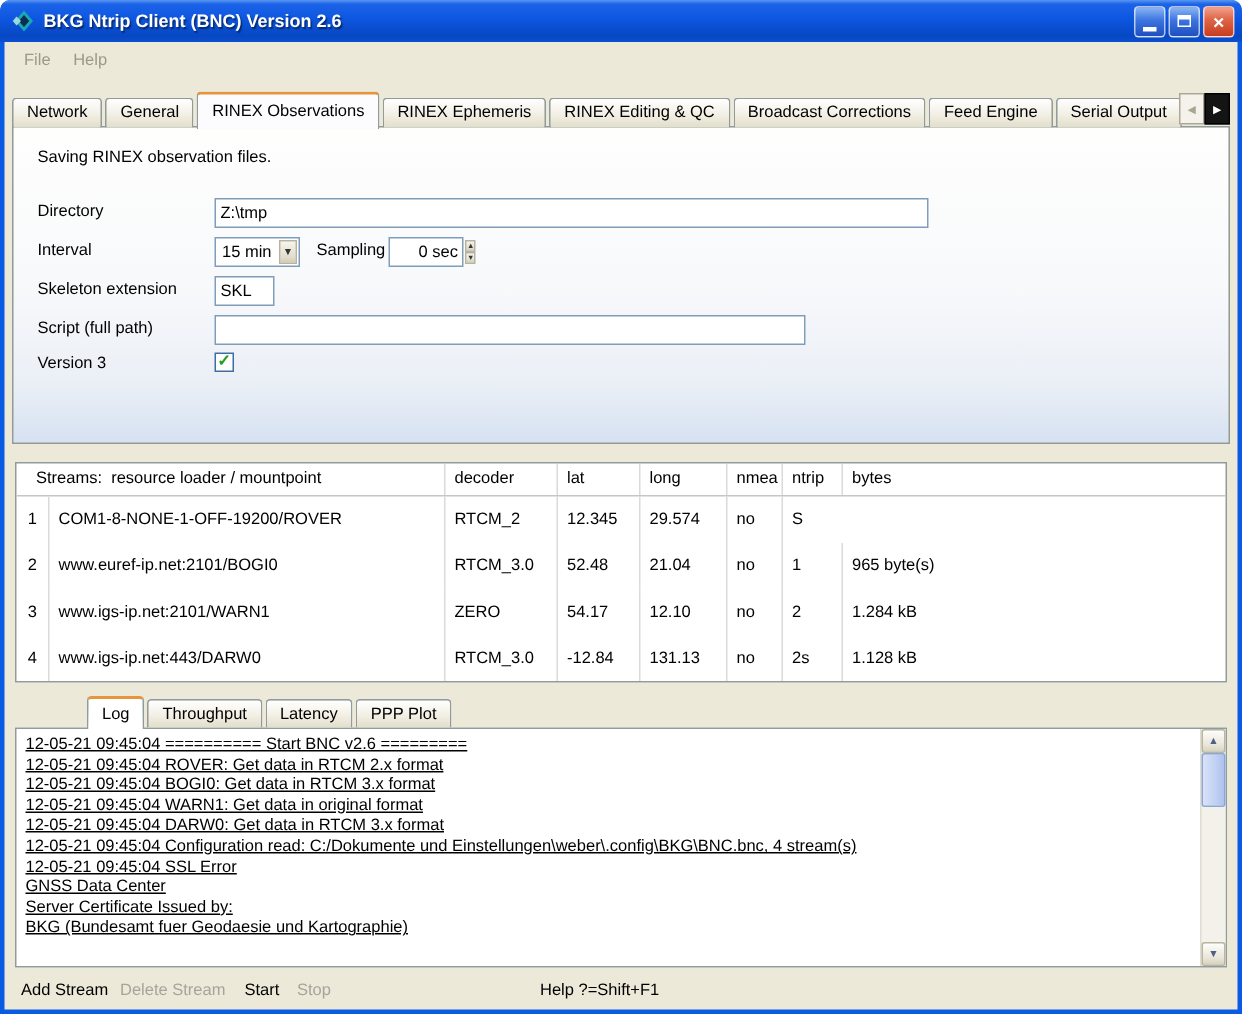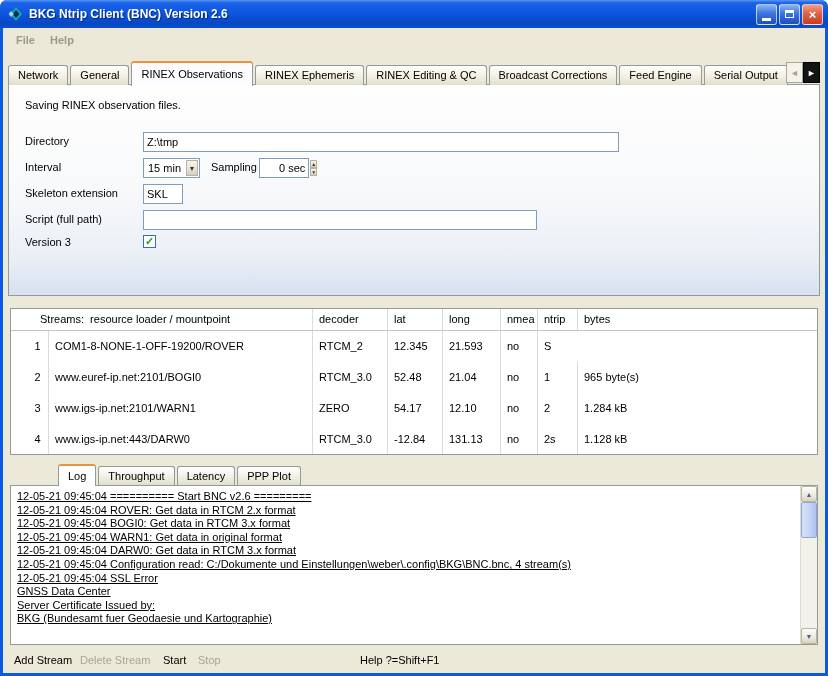--- a/index.html
+++ b/index.html
@@ -22,21 +22,21 @@
     width:21px;height:21px;border:1px solid rgba(255,255,255,.65);border-radius:3px;
     background:linear-gradient(180deg,#8AB5F4 0%,#3C74E0 45%,#1E4FBE 100%);
     display:flex;align-items:center;justify-content:center;color:#fff;font-size:13px;font-weight:bold;
   }
   .win-btn.close{background:linear-gradient(180deg,#F0A08C 0%,#E0674A 40%,#C83C1E 100%);}
   .glyph-min{display:block;width:9px;height:3px;background:#fff;margin-top:10px;}
   .glyph-max{display:block;width:9px;height:8px;border:1px solid #fff;border-top:3px solid #fff;}
   
   .client{position:absolute;left:3px;top:28px;width:822px;height:645px;background:#ECE9D8;}
   
-  .menubar{position:absolute;left:0;top:0;width:100%;height:24px;line-height:24px;padding-left:7px;font-weight:bold;}
+  .menubar{position:absolute;left:0;top:0;width:100%;height:24px;line-height:24px;padding-left:7px;}
   .menu-item{display:inline-block;padding:0 6px;color:#9C998B;}
   
   .tabbar{position:absolute;left:5px;top:30px;right:5px;height:27px;display:flex;align-items:flex-end;}
   .tab{
     height:20px;line-height:19px;padding:0 9px;margin-right:2px;
     background:linear-gradient(180deg,#FFFFFF 0%,#F2EFE4 55%,#E2DECB 100%);
     border:1px solid #919B9C;border-bottom:none;border-radius:3px 3px 0 0;
     white-space:nowrap;position:relative;z-index:1;
   }
   .tab.active{
@@ -79,21 +79,21 @@
   .checkbox{
     position:absolute;left:134px;width:13px;height:13px;background:#fff;
     border:1px solid #3A6EA5;display:flex;align-items:center;justify-content:center;
   }
   .checkbox .check{color:#21A121;font-size:11px;font-weight:bold;line-height:11px;}
   
   .streams{
     position:absolute;left:7px;top:280px;width:808px;height:147px;
     border:1px solid #919B9C;background:#fff;overflow:hidden;
   }
-  .trow{display:grid;grid-template-columns:22px 264px 75px 55px 58px 37px 40px 1fr;padding-left:16px;}
+  .trow{display:grid;grid-template-columns:22px 264px 75px 55px 58px 37px 40px 1fr;}
   .th,.td{border-right:1px solid #DADADA;overflow:hidden;white-space:pre;}
   .th{height:21px;line-height:21px;padding-left:6px;}
   .th.span2{grid-column:1 / 3;padding-left:13px;}
   .th:last-child,.td:last-child{border-right:none;}
   .td{height:31px;line-height:31px;padding-left:6px;}
   .td.num{text-align:center;padding-left:0;}
   .thead{border-bottom:1px solid #C6C6C6;}
   
   .btabbar{position:absolute;left:7px;top:435px;height:22px;display:flex;align-items:flex-end;padding-left:48px;}
   .btab{
@@ -225,21 +225,21 @@
         <span class="th">nmea</span>
         <span class="th">ntrip</span>
         <span class="th">bytes</span>
       </div>
 
       <div class="trow">
         <span class="td num">1</span>
         <span class="td">COM1-8-NONE-1-OFF-19200/ROVER</span>
         <span class="td">RTCM_2</span>
         <span class="td">12.345</span>
-        <span class="td">21.593</span>
+        <span class="td">29.574</span>
         <span class="td">no</span>
         <span class="td">S</span>
       </div>
       <div class="trow">
         <span class="td num">2</span>
         <span class="td">www.euref-ip.net:2101/BOGI0</span>
         <span class="td">RTCM_3.0</span>
         <span class="td">52.48</span>
         <span class="td">21.04</span>
         <span class="td">no</span>

